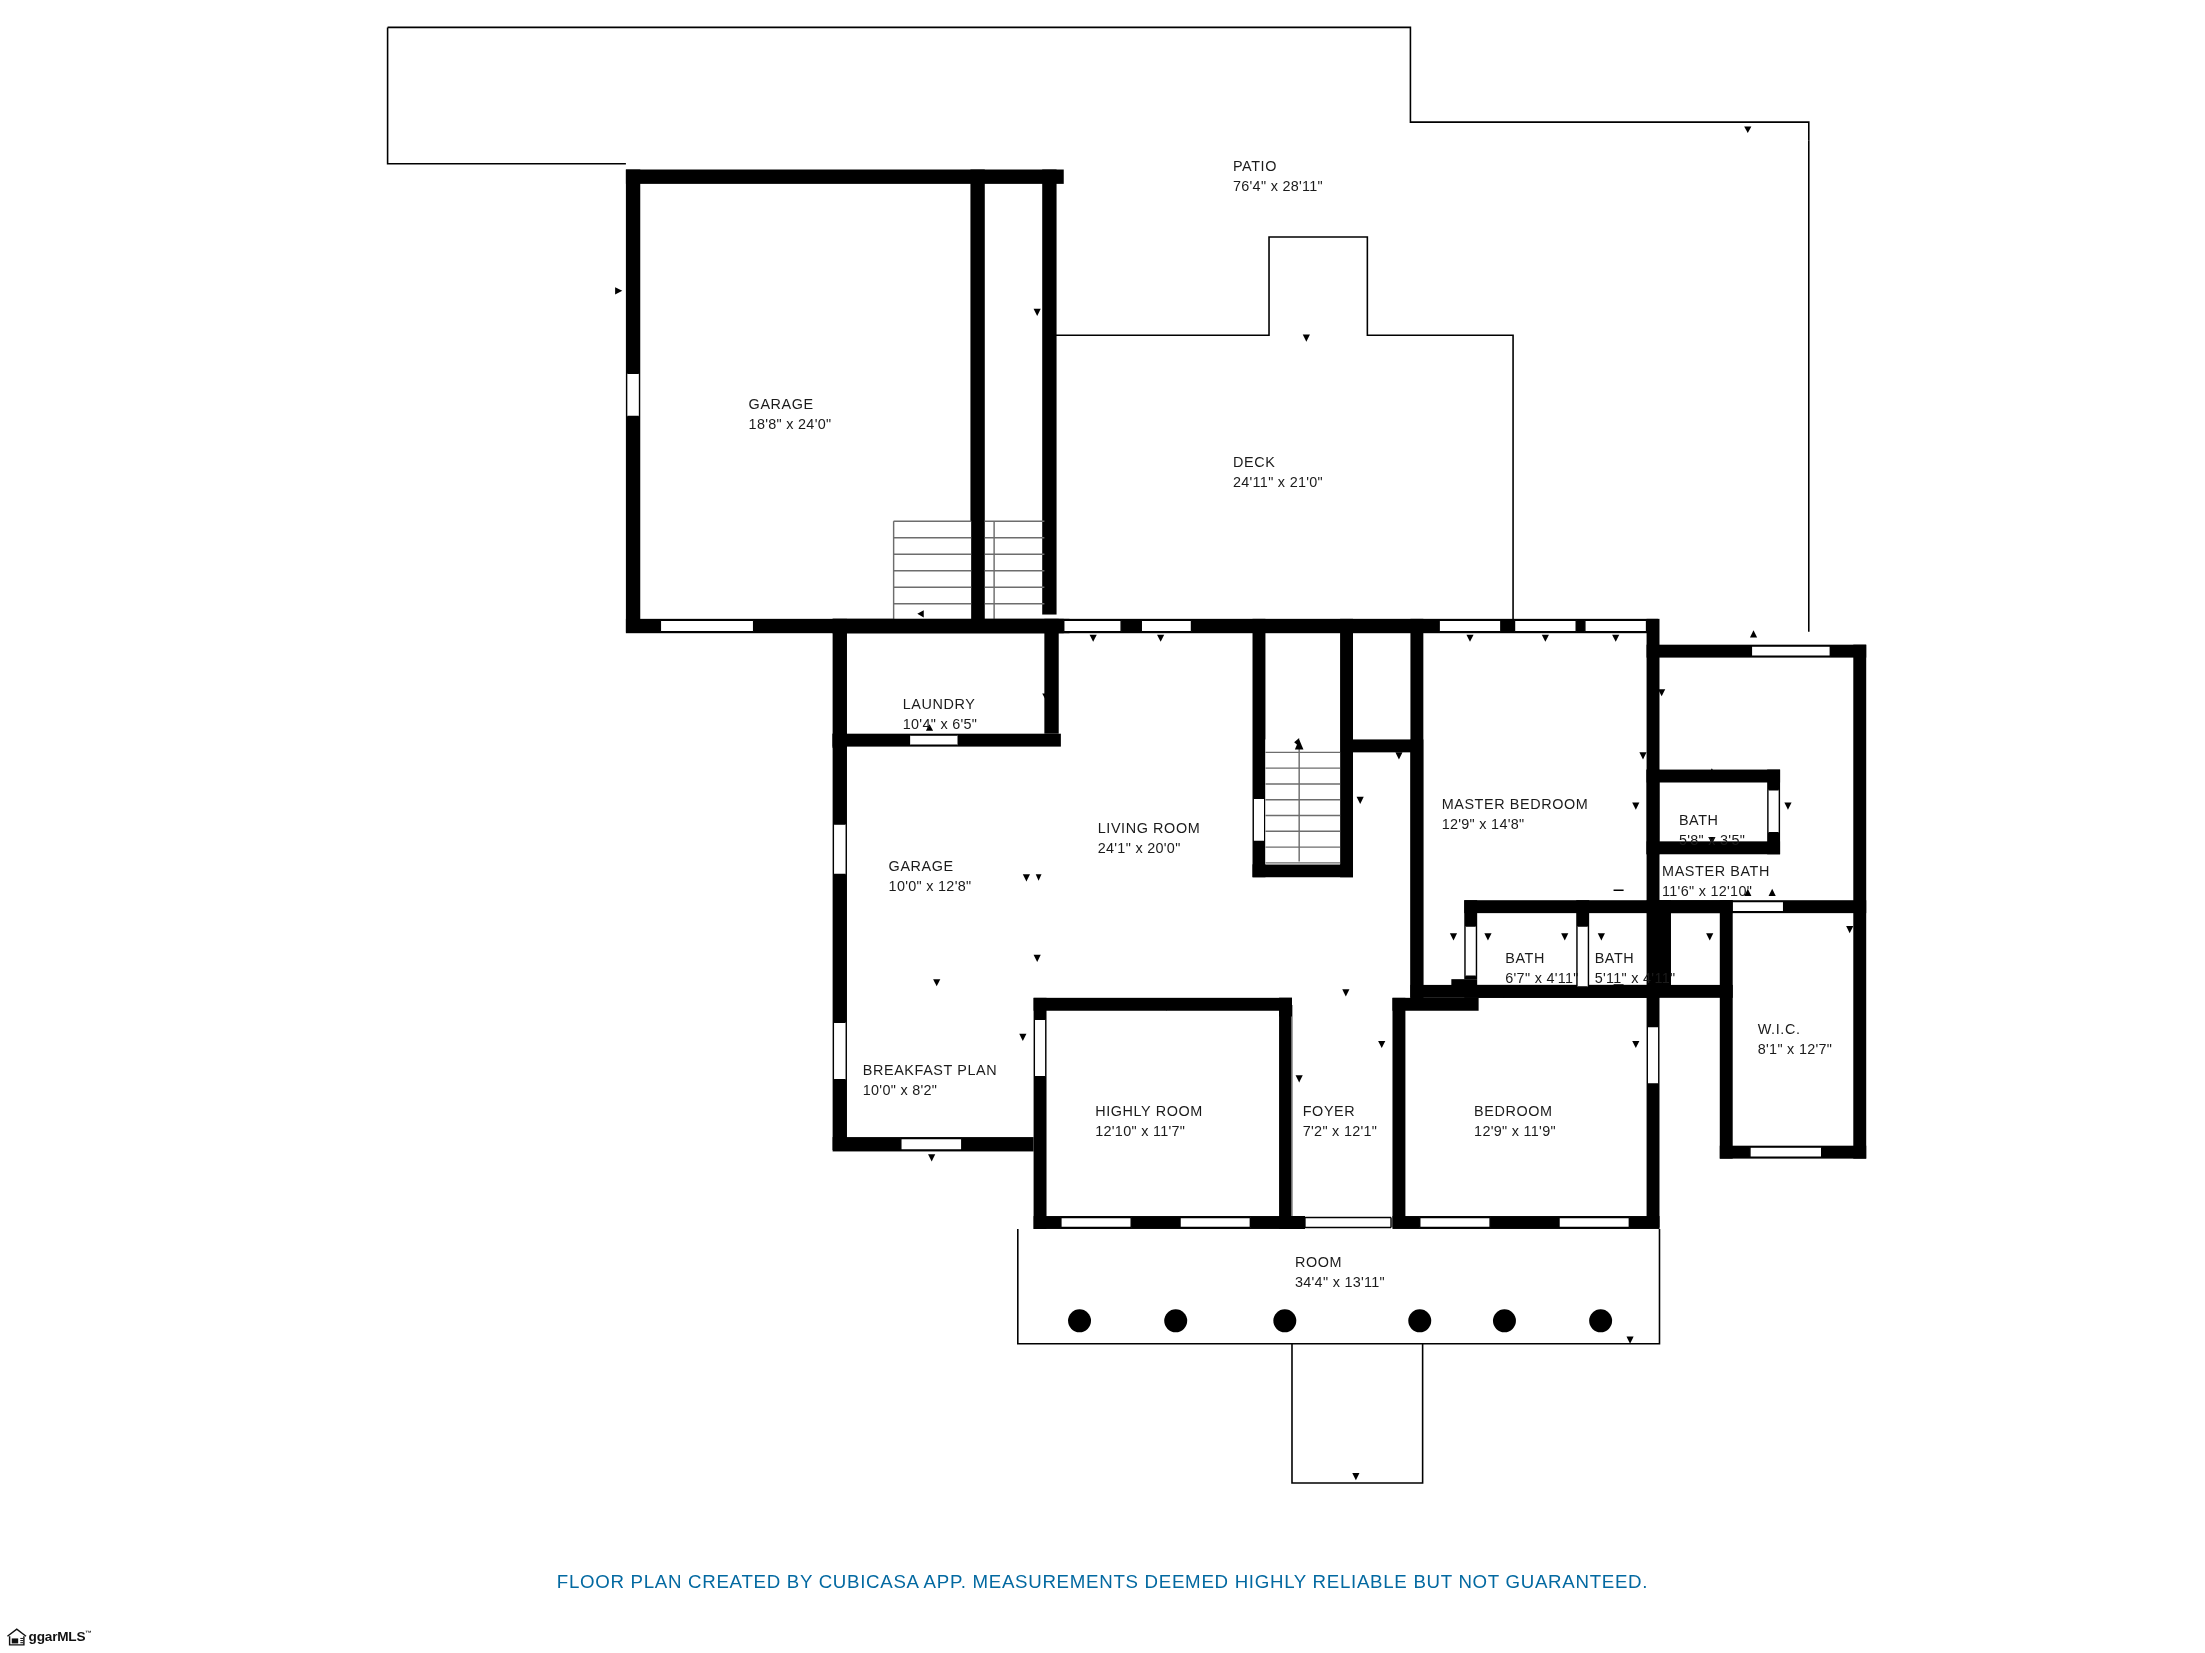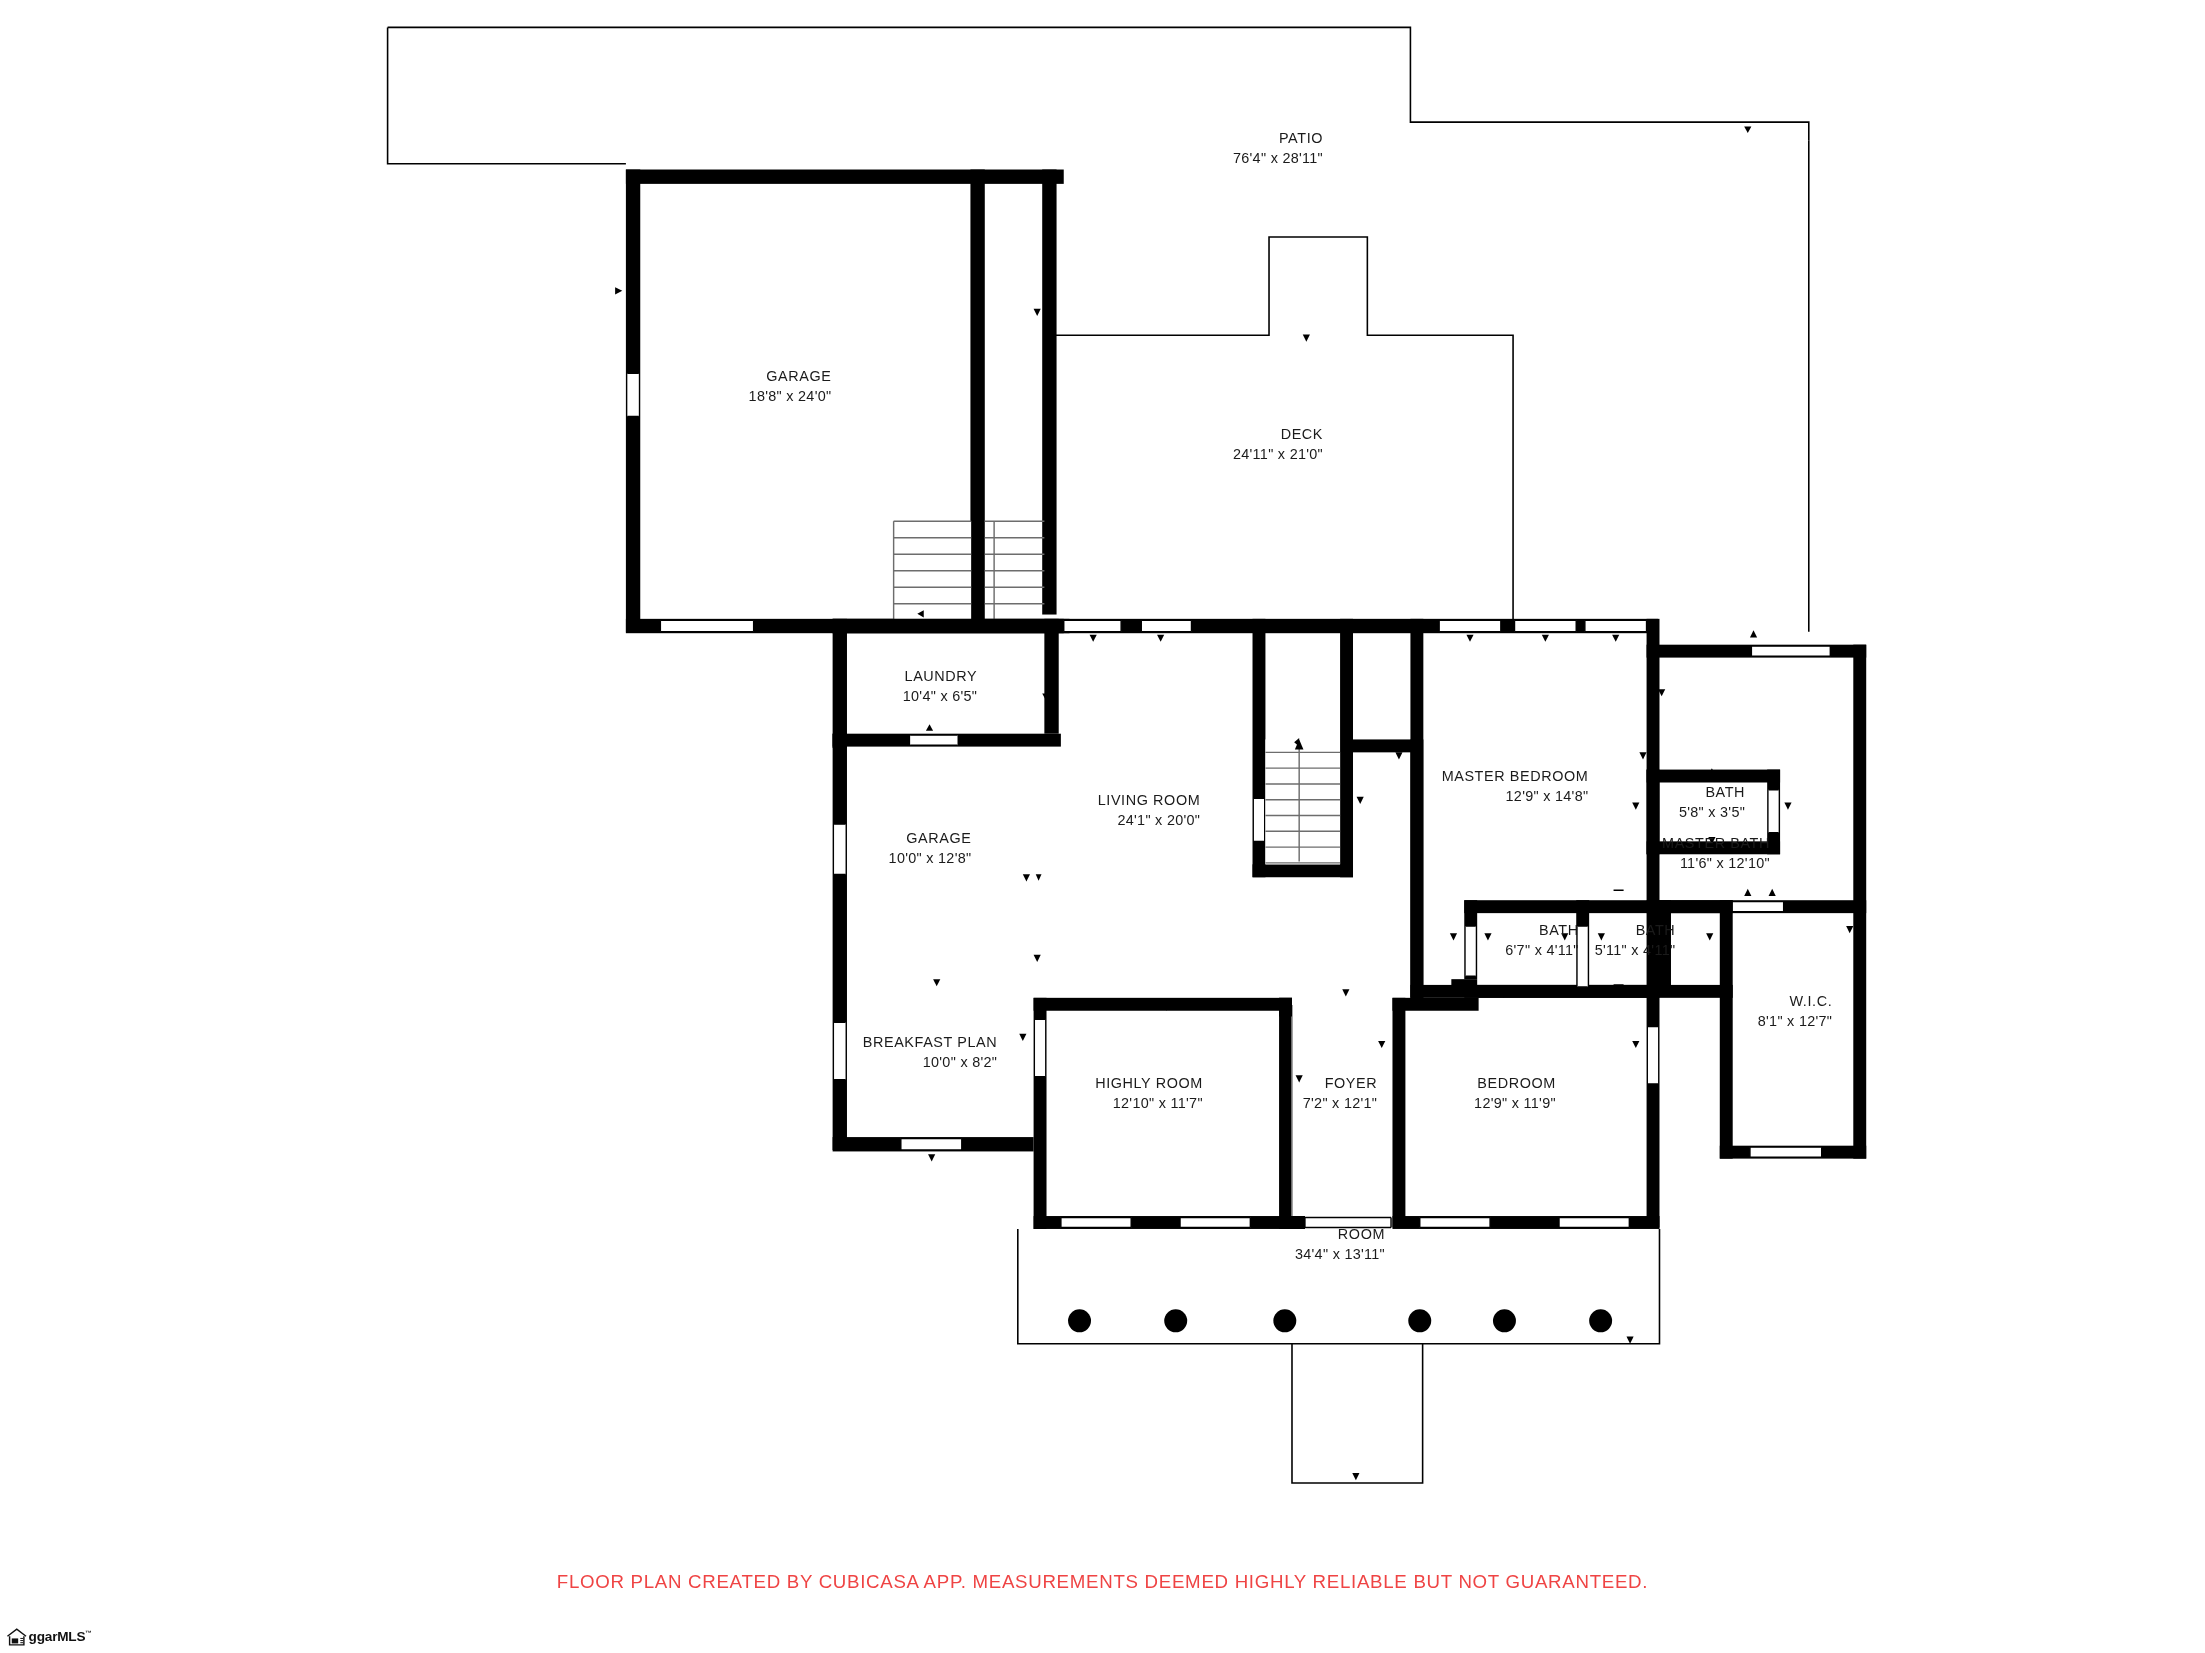--- a/index.html
+++ b/index.html
@@ -32,27 +32,28 @@
   .wall { fill: #000000; }
   .thinline { fill: none; stroke: #000000; stroke-width: 2.2; }
   .grayline { fill: none; stroke: #8a8a8a; stroke-width: 2.2; }
   .openline { fill: none; stroke: #000000; stroke-width: 2.0; }
   .stairline { fill: none; stroke: #6d6d6d; stroke-width: 2.0; }
   .post { fill: #000000; }
   .arrowmark { fill: #000000; }
 
   .room-label {
     position: absolute;
-    text-align: right;
+    text-align: left;
     color: #1b1b1b;
     font-family: "Liberation Sans", sans-serif;
     white-space: nowrap;
     transform: translateX(-50%);
     line-height: 1.42;
     pointer-events: none;
+    margin-top: 28px;
   }
   .room-label .rl-name {
     display: block;
     font-size: 14.4px;
     letter-spacing: 0.6px;
     font-weight: 400;
   }
   .room-label .rl-dim {
     display: block;
     font-size: 14.4px;
@@ -62,21 +63,21 @@
 
   #disclaimer {
     position: absolute;
     left: 0;
     right: 0;
     top: 1571px;
     text-align: center;
     font-family: "Liberation Sans", sans-serif;
     font-size: 18.7px;
     letter-spacing: 0.7px;
-    color: #ef4444;
+    color: #0369a1;
     font-weight: 400;
   }
 
   #mls-logo {
     position: absolute;
     left: 5.7px;
     top: 1625px;
     display: flex;
     align-items: center;
     gap: 1.4px;

